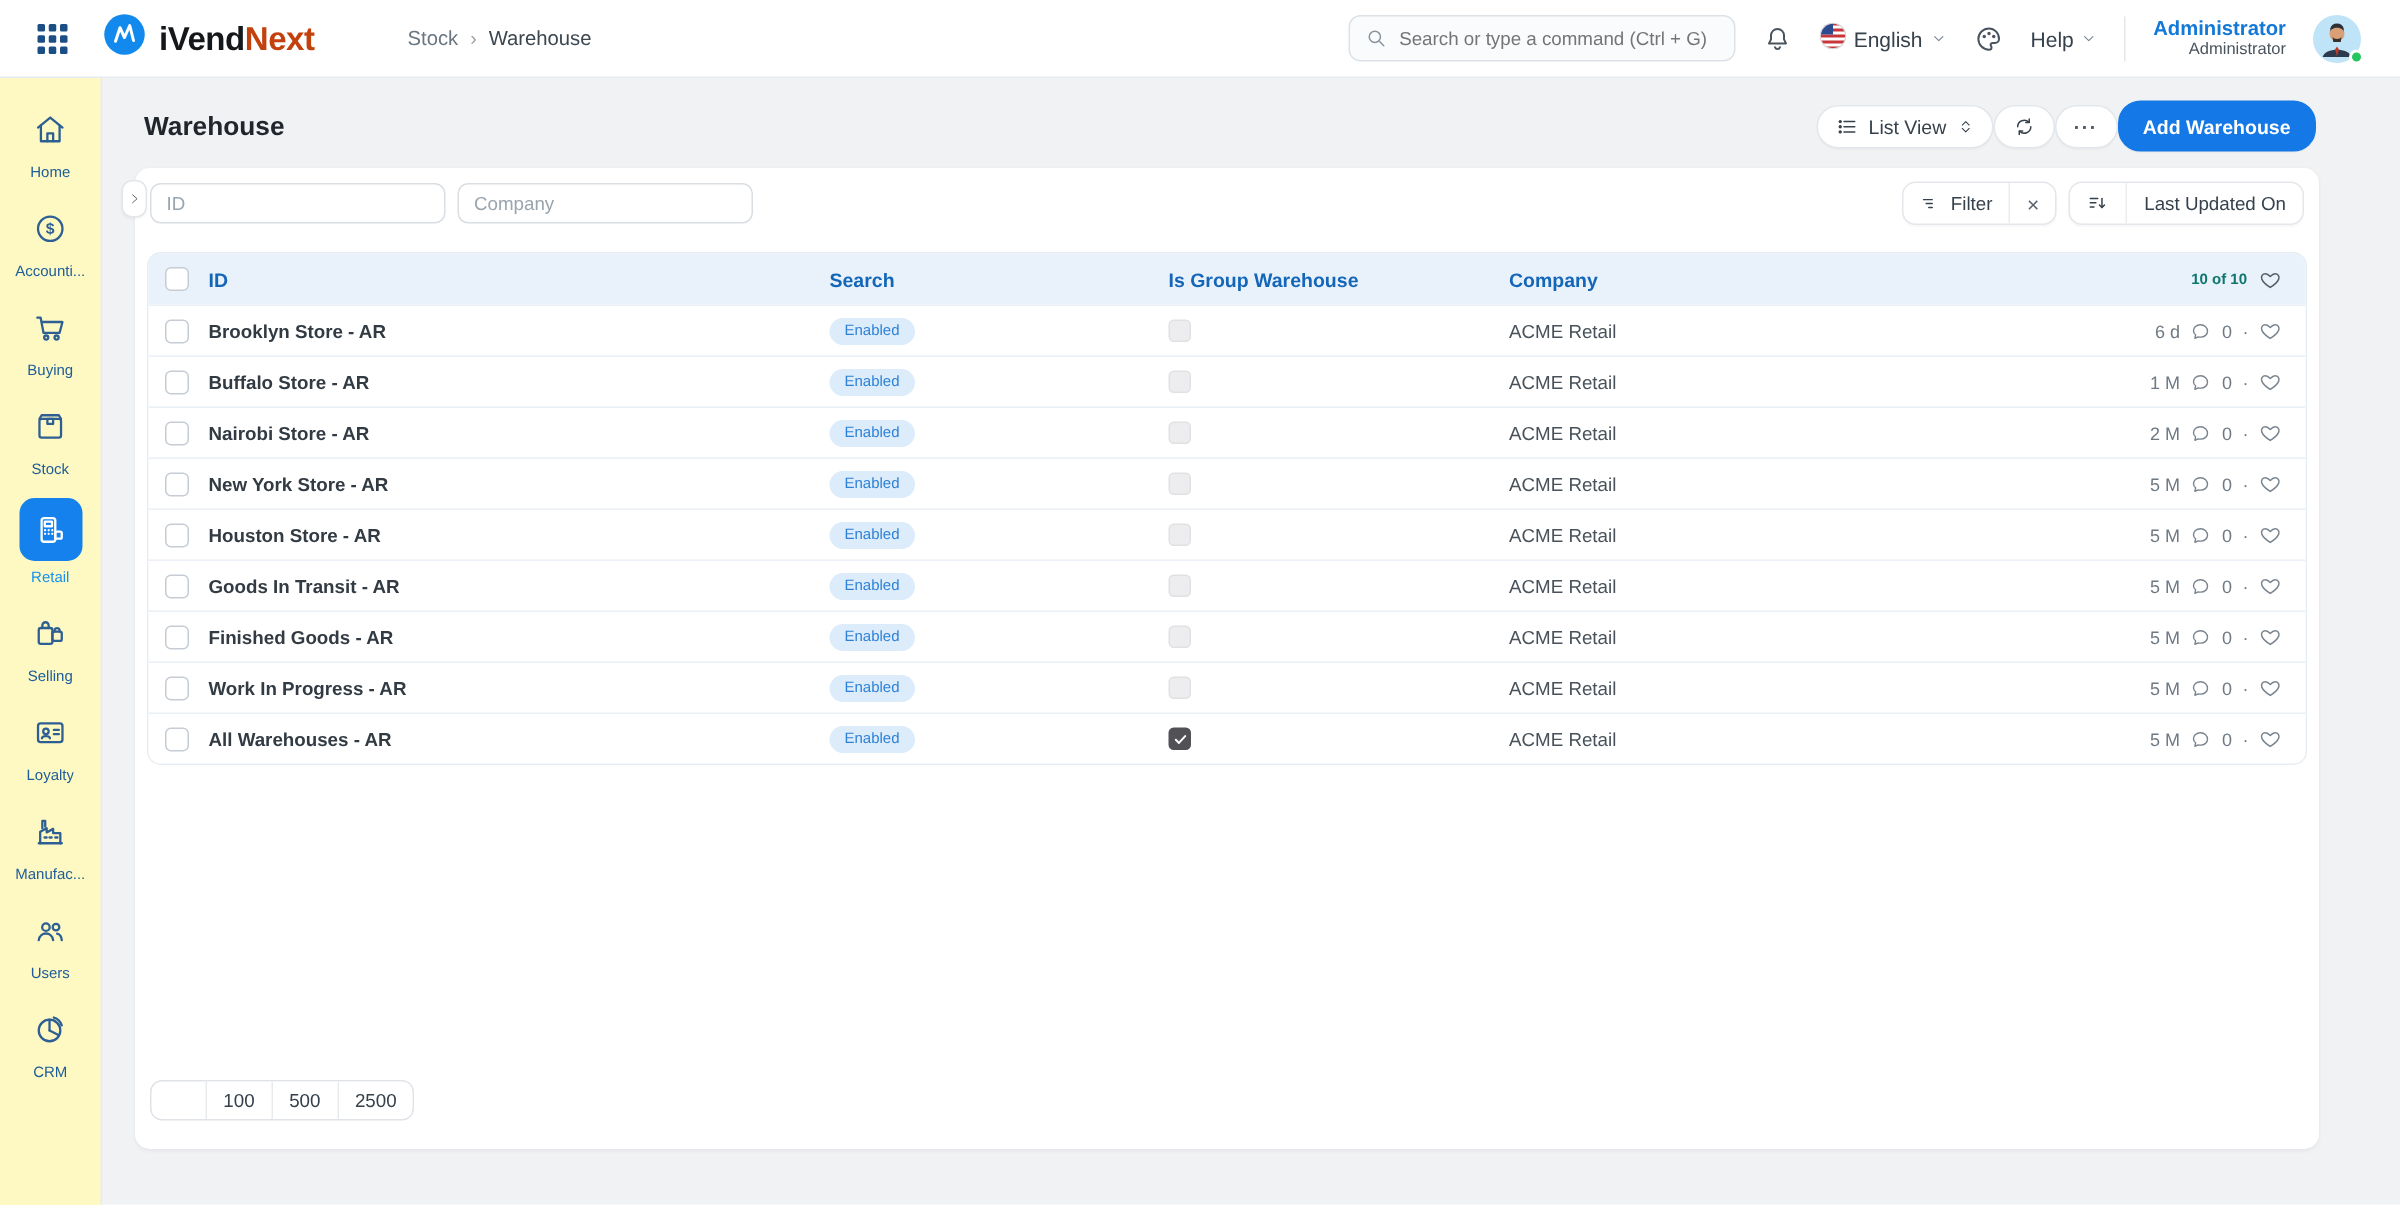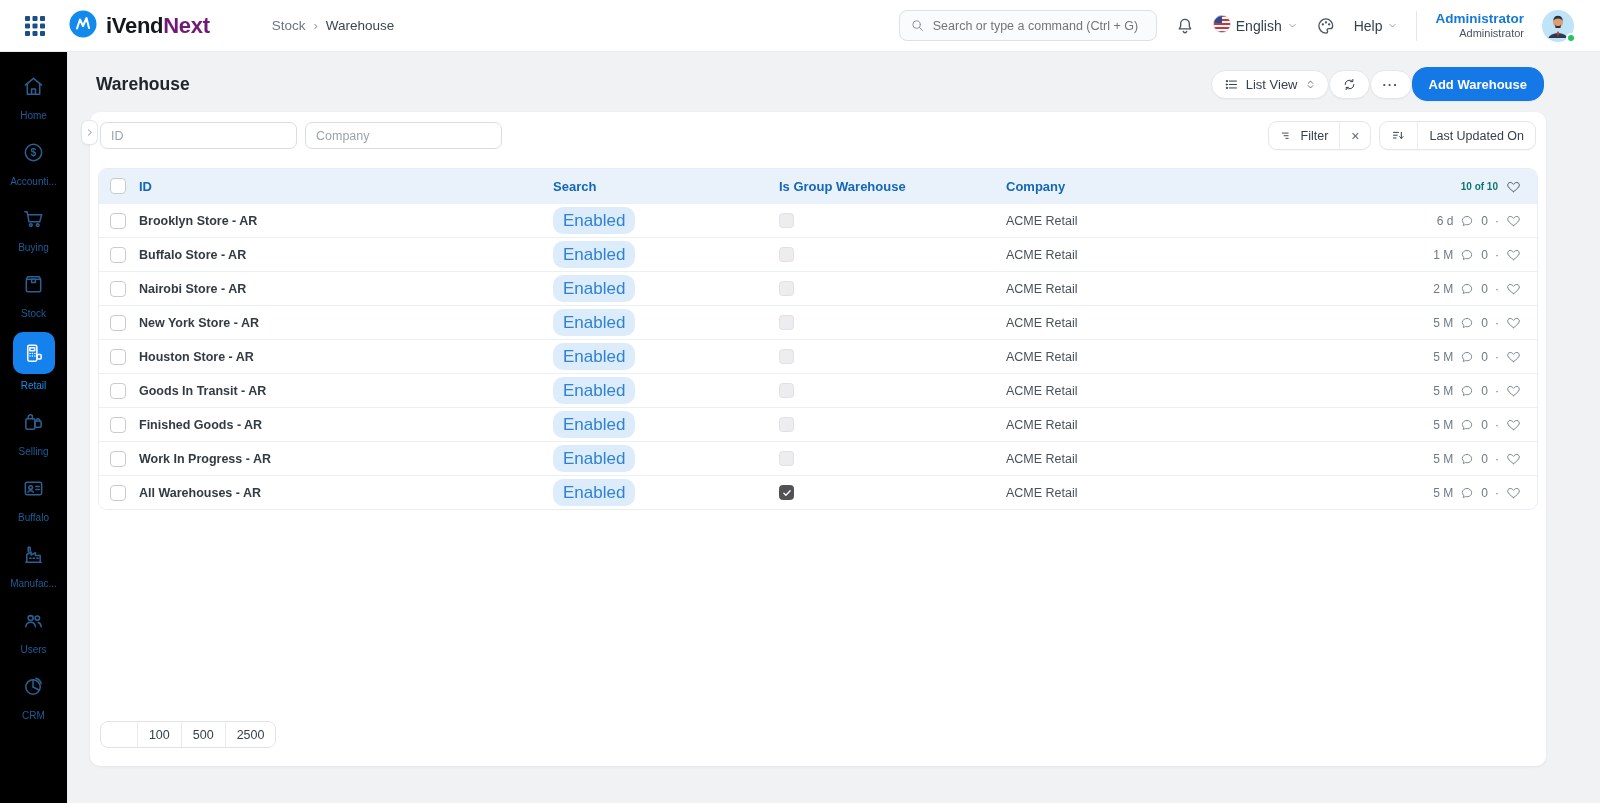--- a/index.html
+++ b/index.html
@@ -6,21 +6,21 @@
   html,body { width:1600px; height:803px; overflow:hidden; }
   body { font-family:"Liberation Sans", sans-serif; background:#f1f2f4; color:#36414c; }
   svg.ic { fill:none; stroke:currentColor; stroke-width:1.6; stroke-linecap:round; stroke-linejoin:round; display:block; }
 
   
   .topbar { position:fixed; top:0; left:0; right:0; height:52px; background:#fff;
             border-bottom:1px solid #e7eaee; display:flex; align-items:center; padding:0 26px 0 24px; z-index:30; }
   .grid-btn { color:#1c4e86; cursor:pointer; margin-right:22px; display:flex; }
   .logo { display:flex; align-items:center; gap:8px; cursor:pointer; }
   .logo-text { font-size:22px; font-weight:700; letter-spacing:-0.3px; }
-  .logo-dark { color:#15181b; } .logo-blue { color:#701a75; }
+  .logo-dark { color:#15181b; } .logo-blue { color:#c2410c; }
   .breadcrumb { display:flex; align-items:center; gap:8px; font-size:13.5px; margin-left:62px; }
   .crumb-a { color:#6b7683; cursor:pointer; }
   .crumb-sep { color:#9aa4ad; font-size:13px; }
   .crumb-b { color:#3c464f; cursor:pointer; }
   .top-right { margin-left:auto; display:flex; align-items:center; gap:18px; }
   .searchbox { width:258px; height:31px; border:1px solid #dde2e7; background:#fafbfc; border-radius:8px;
                display:flex; align-items:center; gap:8px; padding:0 10px; color:#8a949e; }
   .searchbox input { border:none; outline:none; background:transparent; font-size:12.5px; color:#5a646e;
                      width:100%; font-family:inherit; }
   .icon-btn { color:#4a545f; cursor:pointer; display:flex; }
@@ -28,21 +28,21 @@
   .chev { color:#7b858f; }
   .v-div { width:1px; height:30px; background:#e4e7ea; }
   .user-block { text-align:right; line-height:1.2; cursor:pointer; }
   .user-name { color:#1479d6; font-size:13.5px; font-weight:700; }
   .user-role { color:#4a545e; font-size:11px; }
   .avatar { position:relative; width:32px; height:32px; cursor:pointer; }
   .avatar .dot { position:absolute; right:-2px; bottom:-1px; width:10px; height:10px; background:#22c55e;
                  border:2px solid #fff; border-radius:50%; }
 
   
-  .sidebar { position:fixed; top:52px; left:0; bottom:0; width:68px; background:#000000;
+  .sidebar { position:fixed; top:52px; left:0; bottom:0; width:68px; background:#fef9c3;
              border-right:1px solid #e7eaee; display:flex; flex-direction:column; align-items:center;
              padding-top:16px; z-index:20; }
   .side-item { display:flex; flex-direction:column; align-items:center; gap:6px; margin-bottom:13px;
                cursor:pointer; width:100%; }
   .side-ic { width:42px; height:36px; display:flex; align-items:center; justify-content:center; color:#2d5f93; }
   .side-item.active .side-ic { background:#1481ec; color:#fff; border-radius:10px; height:42px; }
   .side-label { font-size:10px; color:#1d5d99; max-width:62px; white-space:nowrap; overflow:hidden; }
   .side-item.active .side-label { color:#1590f0; }
 
   
@@ -75,21 +75,21 @@
 
   
   .table-wrap { margin:8px 8px 0; border:1px solid #e7edf3; border-radius:9px; overflow:hidden; }
   .t-grid { display:grid; grid-template-columns:40px 406px 230px 231px 1fr 170px; align-items:center; }
   .t-head { height:34px; background:#e9f2fb; color:#1366b8; font-size:13px; font-weight:700; }
   .t-row { height:34px; border-top:1px solid #eaf0f6; font-size:12.5px; background:#fff; }
   .cb-cell { display:flex; justify-content:flex-start; padding-left:11px; }
   .cbox { width:16px; height:16px; border:1px solid #c6ccd3; border-radius:4px; background:#fff; cursor:pointer; }
   .row-id { font-weight:700; color:#323b43; cursor:pointer; }
   .badge { display:inline-block; background:#ddecfb; color:#2e82d6; border-radius:10px;
-           padding:3.5px 10px; font-size:17px; margin-left:8px; cursor:pointer; }
+           padding:3.5px 10px; font-size:10px; margin-left:8px; cursor:pointer; }
   .group-cell { padding-left:4px; }
   .gbox { width:15px; height:15px; background:#ededef; border:1px solid #e1e1e4; border-radius:3.5px;
           display:flex; align-items:center; justify-content:center; }
   .gbox.checked { background:#515156; border-color:#515156; color:#fff; }
   .gbox svg { display:none; }
   .gbox.checked svg { display:block; }
   .company { color:#49525a; }
   .meta { display:flex; align-items:center; justify-content:flex-end; gap:7px; padding-right:16px;
           color:#6f7983; font-size:12px; }
   .meta .like-ic, .head-like { color:#7a848e; cursor:pointer; display:flex; }
@@ -282,21 +282,21 @@
   </div>
   <div class="side-item">
     <span class="side-ic">
       <svg class="ic" width="23" height="23" viewBox="0 0 24 24">
           <rect x="3.5" y="5.5" width="17" height="13" rx="1.8"></rect>
           <circle cx="9" cy="11" r="1.9"></circle>
           <path d="M6.2 15.8c.4-1.9 5.2-1.9 5.6 0"></path>
           <path d="M14.5 10h3.5M14.5 13h3.5"></path>
         </svg>
     </span>
-    <span class="side-label">Buffalo</span>
+    <span class="side-label">Loyalty</span>
   </div>
   <div class="side-item">
     <span class="side-ic">
       <svg class="ic" width="23" height="23" viewBox="0 0 24 24">
           <path d="M4 20h16"></path>
           <path d="M5 20v-8l4.5-2.5v3L14 10v3h5v7"></path>
           <path d="M6.5 9.5V4.5h2v4"></path>
           <path d="M8 16h1.5M11.5 16H13M15.5 16H17"></path>
         </svg>
     </span>

